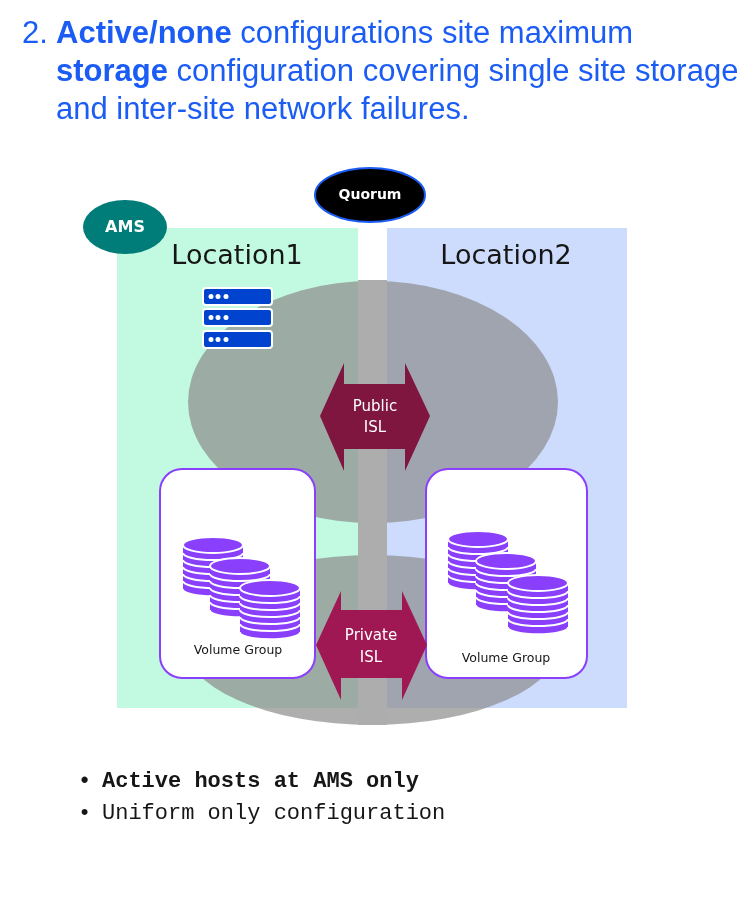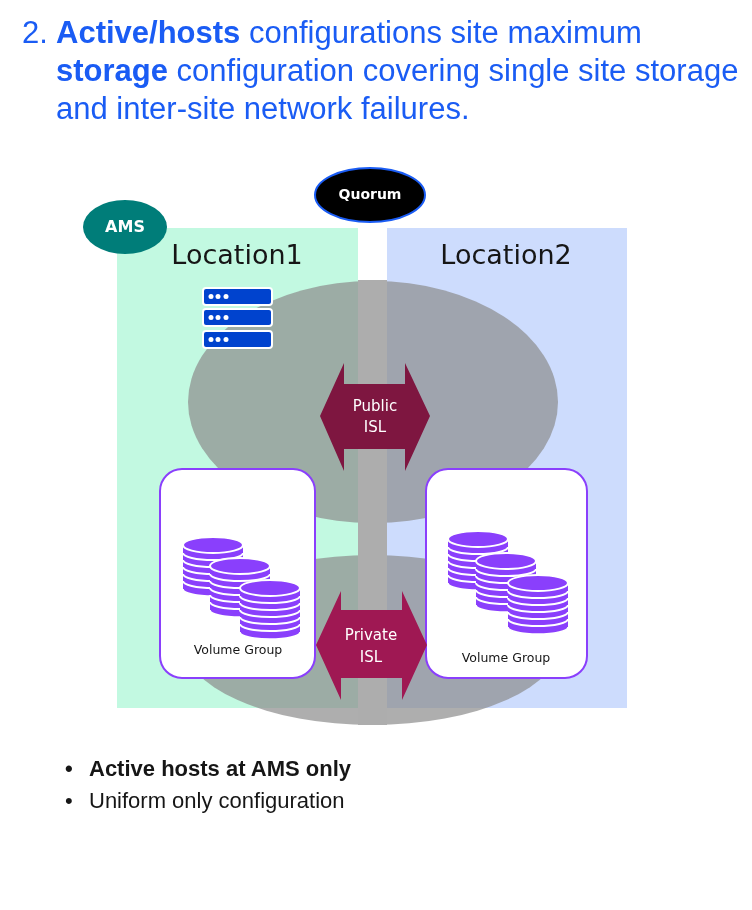--- a/index.html
+++ b/index.html
@@ -4,33 +4,33 @@
 <style>
   html, body { margin: 0; padding: 0; background: #ffffff; }
   body { width: 752px; height: 910px; position: relative; overflow: hidden;
          font-family: "Liberation Sans", "DejaVu Sans", sans-serif; }
   .heading { position: absolute; left: 22px; top: 14px; width: 720px;
              color: #1a5cf4; font-size: 31px; line-height: 38px; }
   .heading .num { position: absolute; left: 0; top: 0; }
   .heading .text { margin-left: 34px; display: block; }
   .heading b { font-weight: bold; }
   #diagram { position: absolute; left: 0; top: 150px; }
-  .bullets { position: absolute; left: 62px; top: 750px; margin: 3px; padding: 0;
-             list-style: none; font-size: 22px; color: #161616; }
+  .bullets { position: absolute; left: 62px; top: 750px; margin: 16px; padding: 0;
+             list-style: none; font-size: 22px; color: #161616; font-family: Liberation Mono, monospace; }
   .bullets li { height: 32px; line-height: 32px; position: relative; padding-left: 24px; }
   .bullets li::before { content: "•"; position: absolute; left: 0; top: 0; }
   .bullets li.bold { font-weight: bold; }
   svg text { font-family: "DejaVu Sans", sans-serif; }
 </style>
 </head>
 <body>
 
 <div class="heading">
   <span class="num">2.</span>
-  <span class="text"><b>Active/hosts</b><span> configurations site maximum </span><b>storage</b><span> configuration covering single site storage and inter-site network failures.</span></span>
+  <span class="text"><b>Active/none</b><span> configurations site maximum </span><b>storage</b><span> configuration covering single site storage and inter-site network failures.</span></span>
 </div>
 
 <svg id="diagram" width="752" height="590" viewBox="0 150 752 590">
   <defs>
     <g id="disk">
 
       <rect x="0" y="8" width="60" height="44" fill="#8a3ffc"></rect>
       <g stroke="#ffffff" stroke-width="2" fill="none">
         <path d="M0 16 A30 7 0 0 0 60 16"></path>
         <path d="M0 23 A30 7 0 0 0 60 23"></path>

